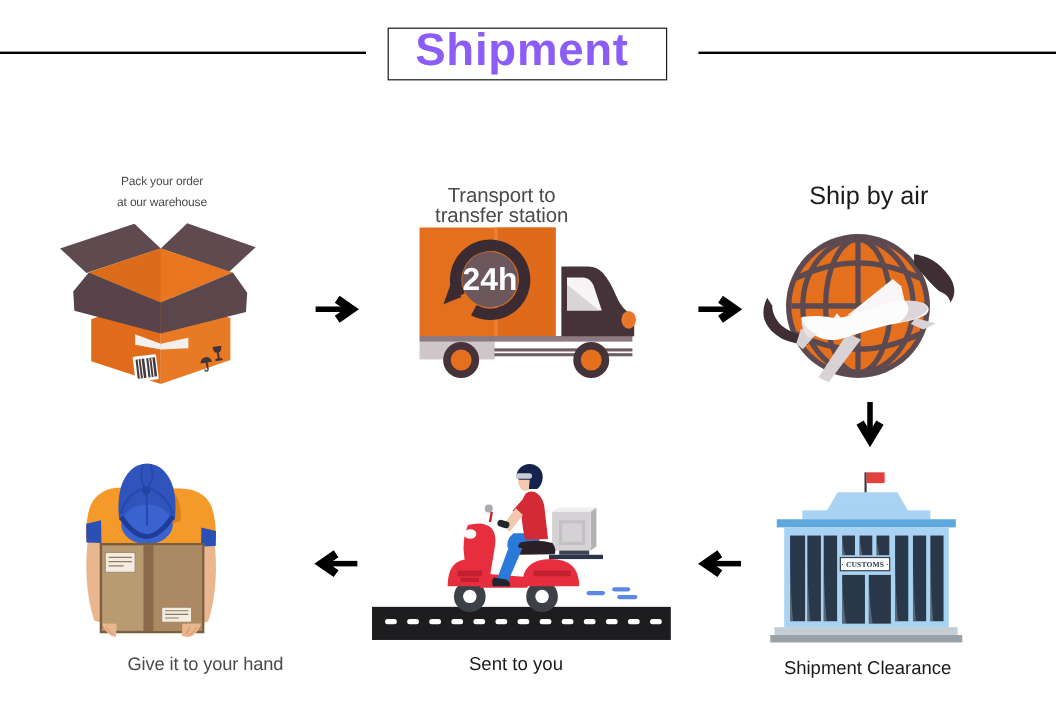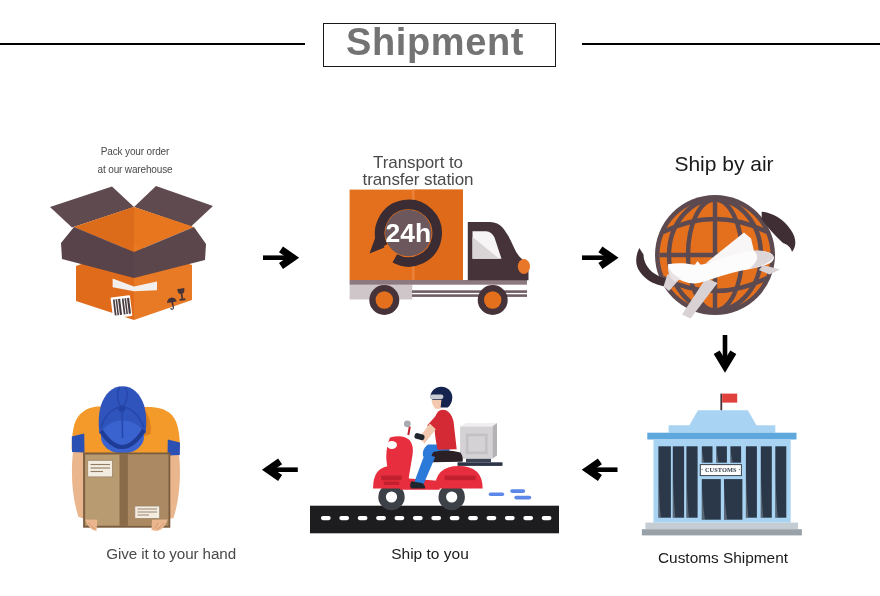--- a/index.html
+++ b/index.html
@@ -7,28 +7,28 @@
   .abs{position:absolute;}
   .cap{position:absolute;text-align:center;color:#3a3a3a;font-size:16px;line-height:18.5px;}
 </style>
 </head>
 <body>
 
   <div class="abs" style="left:0;top:43.2px;width:305px;height:1.6px;background:#000;"></div>
   <div class="abs" style="left:582px;top:43.2px;width:298px;height:1.6px;background:#000;"></div>
 
   <div class="abs" style="left:323px;top:22.5px;width:231px;height:42px;border:1.4px solid #1a1a1a;text-align:center;">
-    <div style="font-size:38px;font-weight:bold;color:#737373;line-height:37.6px;letter-spacing:0.6px;padding-right:9px;">Shipment</div>
+    <div style="font-size:38px;font-weight:bold;color:#8b5cf6;line-height:37.6px;letter-spacing:0.6px;padding-right:9px;">Shipment</div>
   </div>
 
   <div class="cap" style="left:35px;top:143px;width:200px;font-size:10px;letter-spacing:-0.15px;line-height:17.8px;color:#4a4a4a;">Pack your order<br>at our warehouse</div>
   <div class="cap" style="left:318px;top:141.5px;width:200px;font-size:17px;letter-spacing:-0.1px;line-height:17.8px;color:#4a4a4a;margin-top:12px;">Transport to<br>transfer station</div>
   <div class="cap" style="left:624px;top:155px;width:200px;color:#1a1a1a;font-size:21px;">Ship by air</div>
-  <div class="cap" style="left:623px;top:549px;width:200px;color:#1a1a1a;font-size:15.4px;">Customs Shipment</div>
-  <div class="cap" style="left:330px;top:544.5px;width:200px;color:#1a1a1a;font-size:15.5px;">Ship to you</div>
+  <div class="cap" style="left:623px;top:549px;width:200px;color:#1a1a1a;font-size:15.4px;">Shipment Clearance</div>
+  <div class="cap" style="left:330px;top:544.5px;width:200px;color:#1a1a1a;font-size:15.5px;">Sent to you</div>
   <div class="cap" style="left:36px;top:545px;width:200px;color:#4a4a4a;font-size:15.2px;letter-spacing:-0.1px;text-align:right;">Give it to your hand</div>
 
   <svg class="abs" style="left:0;top:0;" width="880" height="596" viewBox="0 0 880 596">
     <g fill="#000" stroke="#000">
       <rect x="263" y="255.4" width="30" height="4.6" stroke="none"></rect>
       <path d="M281 249.4 L293 257.7 L281 266" fill="none" stroke-width="7"></path>
       <rect x="582" y="255.4" width="30" height="4.6" stroke="none"></rect>
       <path d="M600.4 249.4 L612.4 257.7 L600.4 266" fill="none" stroke-width="7"></path>
       <rect x="722.7" y="335" width="4.6" height="25" stroke="none"></rect>
       <path d="M716.7 352.2 L725 365.9 L733.3 352.2" fill="none" stroke-width="7"></path>

